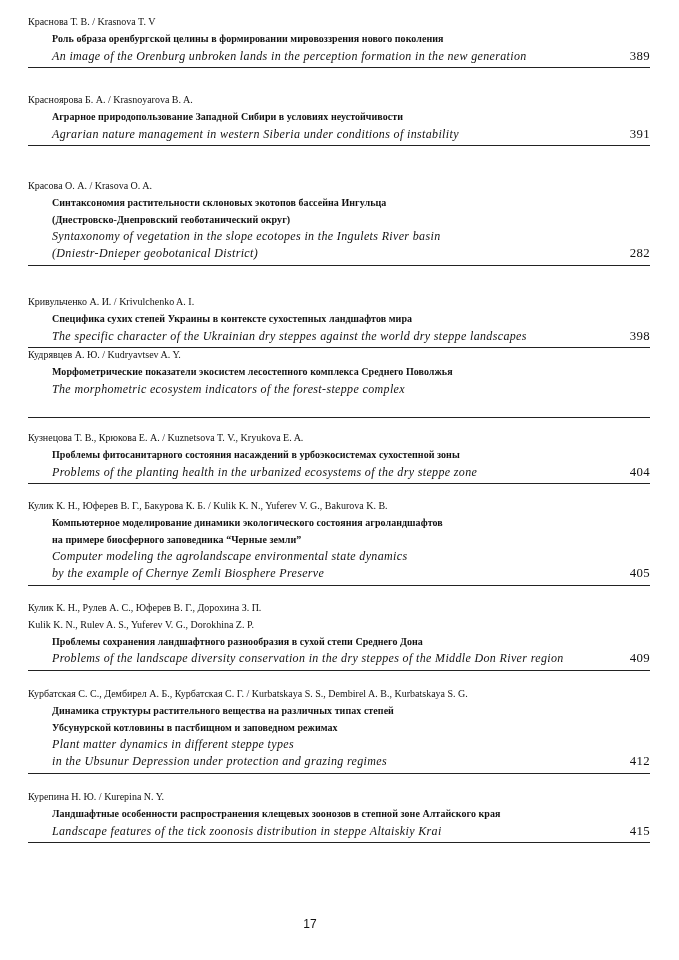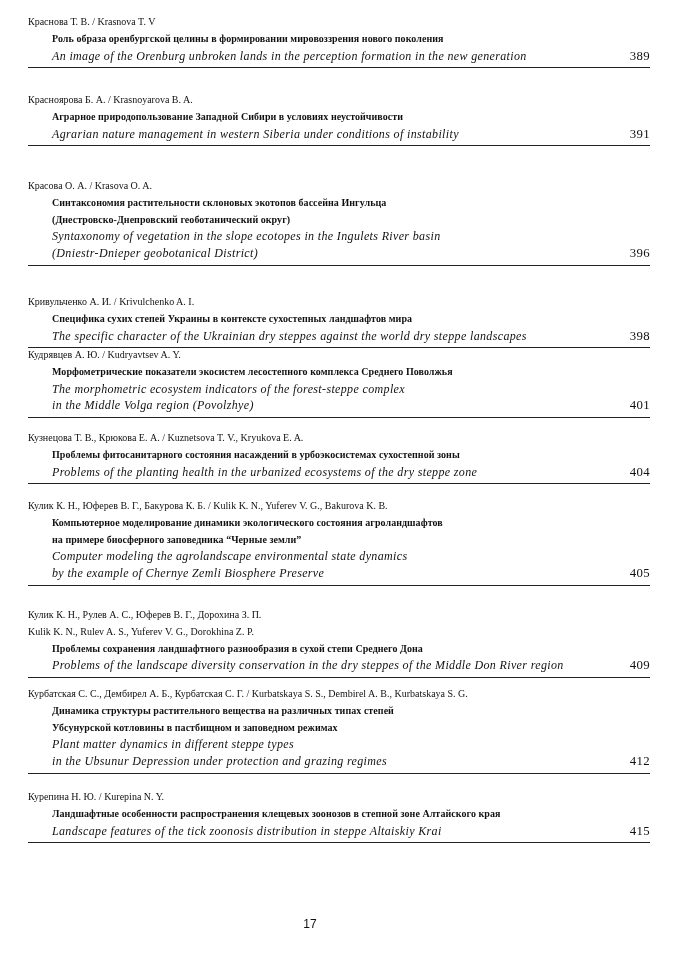--- a/index.html
+++ b/index.html
@@ -43,51 +43,50 @@
       <div class="line author"><span>Краснoярова Б. А. / Krasnoyarova B. A.</span></div>
       <div class="line title"><span>Аграрное природопользование Западной Сибири в условиях неустойчивости</span></div>
       <div class="line trans"><span>Agrarian nature management in western Siberia under conditions of instability</span><span class="pagenum">391</span></div>
       <div class="rule" style="top: 53.4px;"></div>
     </div>
     <div class="entry" style="top: 178px;">
       <div class="line author"><span>Красова О. А. / Krasova O. A.</span></div>
       <div class="line title"><span>Синтаксономия растительности склоновых экотопов бассейна Ингульца</span></div>
       <div class="line title"><span>(Днестровско-Днепровский геоботанический округ)</span></div>
       <div class="line trans"><span>Syntaxonomy of vegetation in the slope ecotopes in the Ingulets River basin</span></div>
-      <div class="line trans"><span>(Dniestr-Dnieper geobotanical District)</span><span class="pagenum">396</span></div>
+      <div class="line trans"><span>(Dniestr-Dnieper geobotanical District)</span><span class="pagenum">282</span></div>
       <div class="rule" style="top: 87px;"></div>
     </div>
     <div class="entry" style="top: 278px; margin-top: 16px;">
       <div class="line author"><span>Кривульченко А. И. / Krivulchenko A. I.</span></div>
       <div class="line title"><span>Специфика сухих степей Украины в контексте сухостепных ландшафтов мира</span></div>
       <div class="line trans"><span>The specific character of the Ukrainian dry steppes against the world dry steppe landscapes</span><span class="pagenum">398</span></div>
       <div class="rule" style="top: 53.4px;"></div>
     </div>
     <div class="entry" style="top: 347px;">
       <div class="line author"><span>Кудрявцев А. Ю. / Kudryavtsev A. Y.</span></div>
       <div class="line title"><span>Морфометрические показатели экосистем лесостепного комплекса Среднего Поволжья</span></div>
       <div class="line trans"><span>The morphometric ecosystem indicators of the forest-steppe complex</span></div>
-      <div class="line trans"><span>in the Middle Volga region (Povolzhye)</span><span class="pagenum">401</span></div>
       <div class="rule" style="top: 70.2px;"></div>
     </div>
     <div class="entry" style="top: 430px;">
       <div class="line author"><span>Кузнецова Т. В., Крюкова Е. А. / Kuznetsova T. V., Kryukova E. A.</span></div>
       <div class="line title"><span>Проблемы фитосанитарного состояния насаждений в урбоэкосистемах сухостепной зоны</span></div>
       <div class="line trans"><span>Problems of the planting health in the urbanized ecosystems of the dry steppe zone</span><span class="pagenum">404</span></div>
       <div class="rule" style="top: 53.4px;"></div>
     </div>
     <div class="entry" style="top: 498px;">
       <div class="line author"><span>Кулик К. Н., Юферев В. Г., Бакурова К. Б. / Kulik K. N., Yuferev V. G., Bakurova K. B.</span></div>
       <div class="line title"><span>Компьютерное моделирование динамики экологического состояния агроландшафтов</span></div>
       <div class="line title"><span>на примере биосферного заповедника “Черные земли”</span></div>
       <div class="line trans"><span>Computer modeling the agrolandscape environmental state dynamics</span></div>
       <div class="line trans"><span>by the example of Chernye Zemli Biosphere Preserve</span><span class="pagenum">405</span></div>
       <div class="rule" style="top: 87px;"></div>
     </div>
-    <div class="entry" style="top: 600px; margin-top: 7px;">
+    <div class="entry" style="top: 600px;">
       <div class="line author"><span>Кулик К. Н., Рулев А. С., Юферев В. Г., Дорохина З. П.</span></div>
       <div class="line author"><span>Kulik K. N., Rulev A. S., Yuferev V. G., Dorokhina Z. P.</span></div>
       <div class="line title"><span>Проблемы сохранения ландшафтного разнообразия в сухой степи Среднего Дона</span></div>
       <div class="line trans"><span>Problems of the landscape diversity conservation in the dry steppes of the Middle Don River region</span><span class="pagenum">409</span></div>
       <div class="rule" style="top: 70.2px;"></div>
     </div>
     <div class="entry" style="top: 686px;">
       <div class="line author"><span>Курбатская С. С., Дембирел А. Б., Курбатская С. Г. / Kurbatskaya S. S., Dembirel A. B., Kurbatskaya S. G.</span></div>
       <div class="line title"><span>Динамика структуры растительного вещества на различных типах степей</span></div>
       <div class="line title"><span>Убсунурской котловины в пастбищном и заповедном режимах</span></div>

